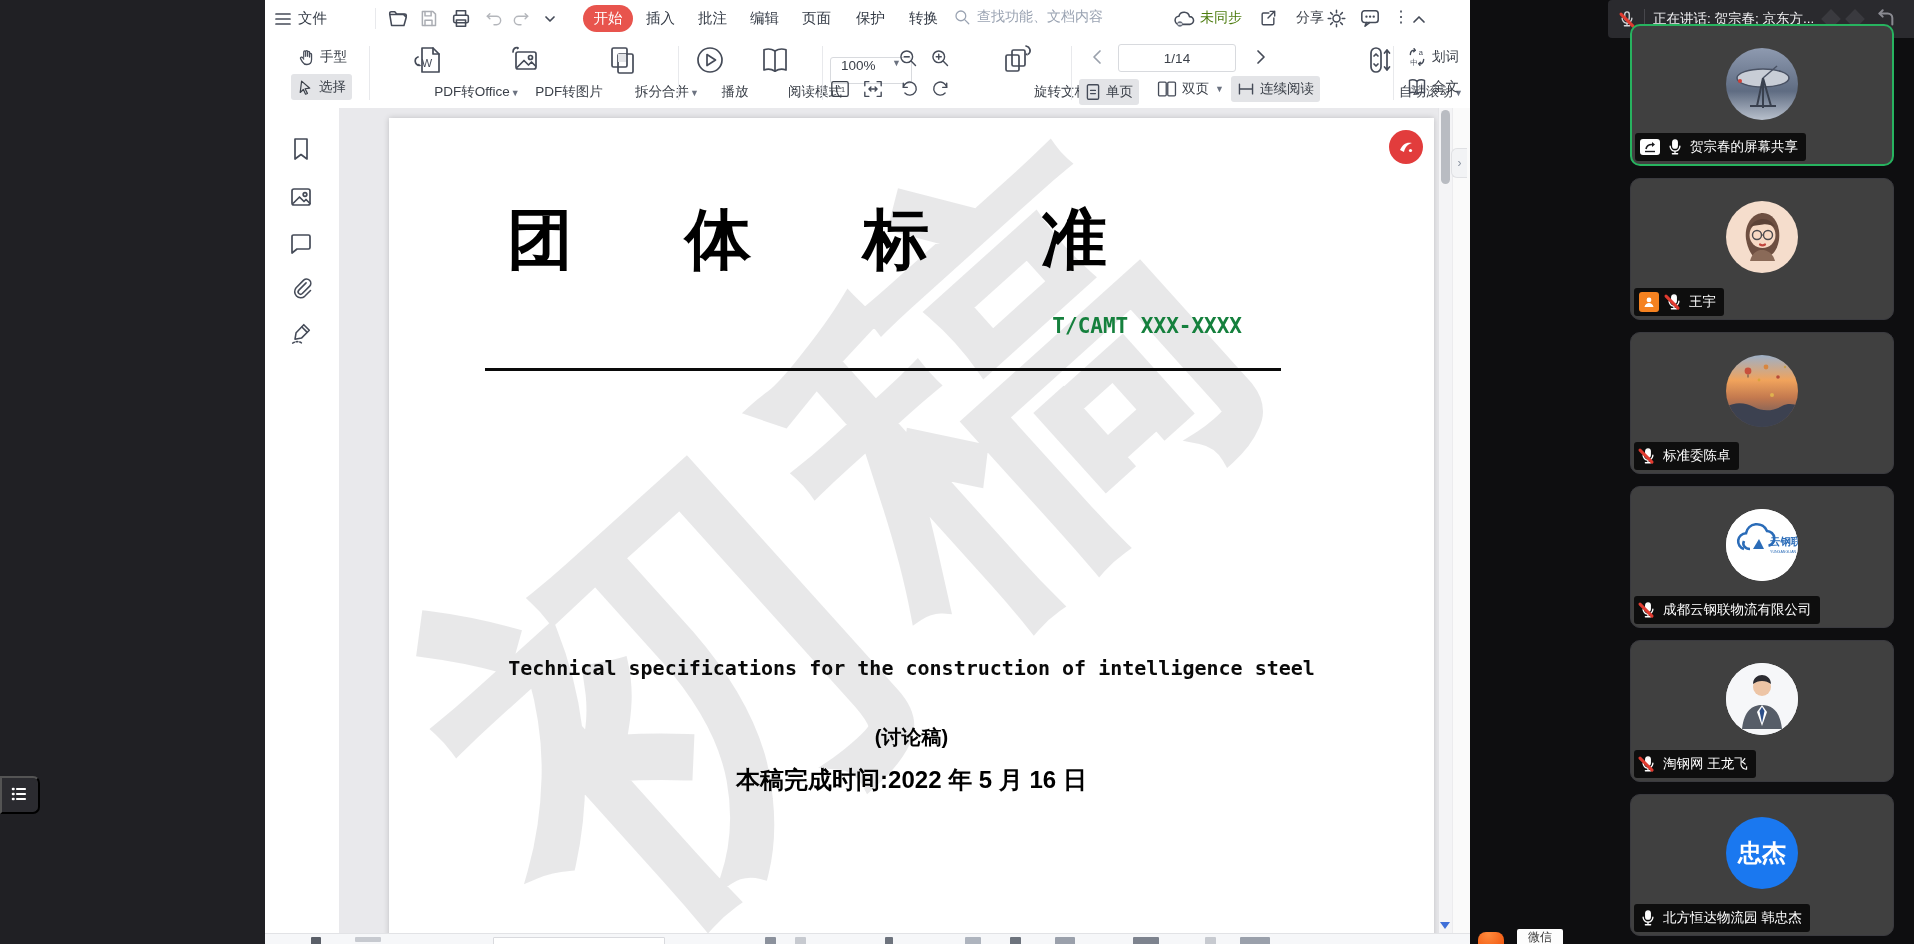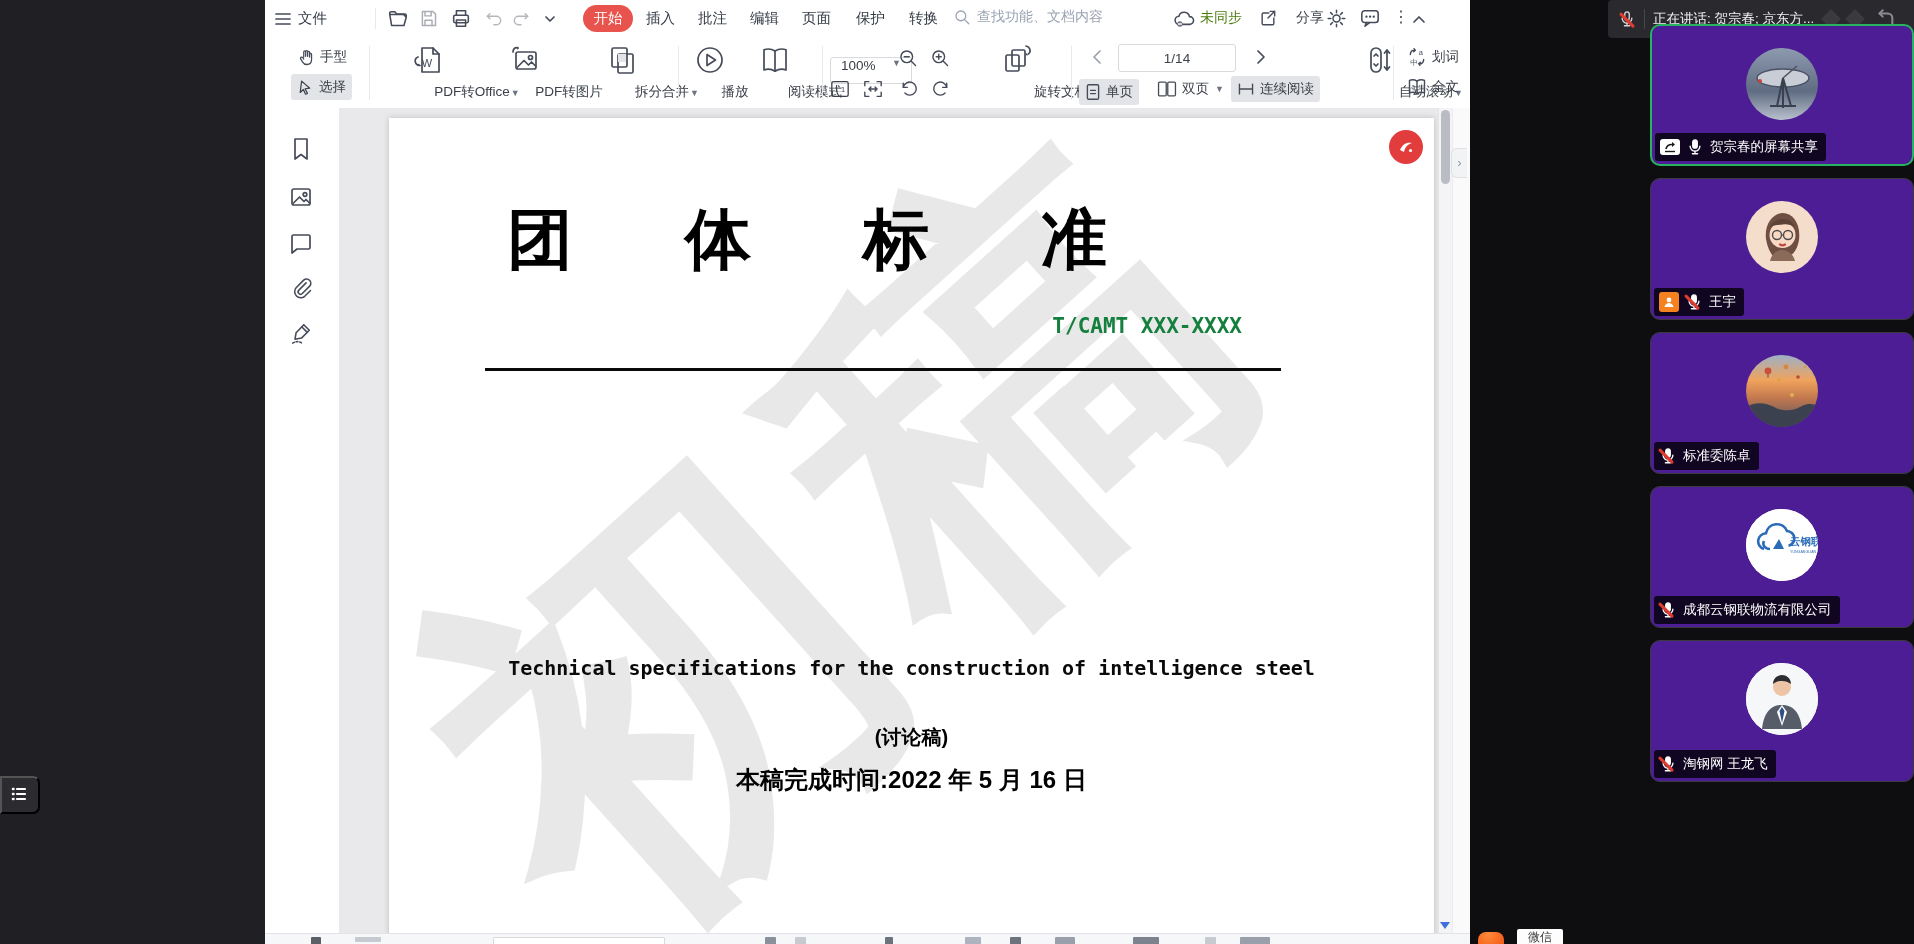--- a/index.html
+++ b/index.html
@@ -60,21 +60,21 @@
 
   
   .bstrip{left:0;top:933px;width:1205px;height:11px;background:#f6f7f9;border-top:1px solid #e2e3e6;overflow:hidden;}
   .bhint{position:absolute;top:3px;background:#c7cad0;border-radius:1px;}
 
   
   .right-area{left:1470px;top:0;width:444px;height:944px;background:#0e0e10;}
   .speak-bar{position:absolute;left:138px;top:0;width:306px;height:38px;background:#2a2a2e;border-radius:4px 0 0 4px;display:flex;align-items:center;color:#f2f2f4;font-size:13.5px;gap:8px;padding-left:10px;box-sizing:border-box;}
   .sb-div{width:1px;height:20px;background:#47474c;}
   .sb-chev{width:14px;height:14px;background:#3a3a3f;transform:rotate(45deg);margin-left:2px;flex:none;}
-  .tile{position:absolute;left:180px;width:264px;height:142px;background:#4c1d95;border:1px solid #3a3a3f;border-radius:10px;box-sizing:border-box;}
+  .tile{position:absolute;left:160px;width:264px;height:142px;background:#404040;border:1px solid #3a3a3f;border-radius:10px;box-sizing:border-box;}
   .tile.active{border:2px solid #27b35f;}
   .avatar{position:absolute;left:50%;top:22px;transform:translateX(-50%);width:72px;height:72px;border-radius:50%;overflow:hidden;}
   .namebar{position:absolute;left:3px;bottom:3px;height:28px;background:rgba(0,0,0,.78);border-radius:3px;display:flex;align-items:center;gap:6px;padding:0 8px 0 5px;max-width:252px;box-sizing:border-box;}
   .pname{color:#fff;font-size:13.5px;white-space:nowrap;overflow:hidden;text-overflow:ellipsis;}
   .mic-wrap{position:relative;width:18px;height:18px;flex:none;}
   .mic-slash{position:absolute;left:1px;top:1px;width:20px;height:2.6px;background:#e03b30;transform:rotate(45deg);transform-origin:0 0;border-radius:2px;}
   .pbadge{width:20px;height:20px;background:#f58220;border-radius:3px;flex:none;display:flex;align-items:center;justify-content:center;}
   .ssbadge{width:20px;height:16px;background:#fff;border-radius:3px;flex:none;display:flex;align-items:center;justify-content:center;}
   .wechat-tip{position:absolute;left:47px;top:929px;width:46px;height:15px;background:#fdfdfd;color:#3a3a3a;font-size:12px;display:flex;align-items:flex-start;justify-content:center;border-radius:2px 2px 0 0;}
   .orange-blob{position:absolute;left:8px;top:932px;width:26px;height:12px;background:radial-gradient(circle at 40% 20%,#ff8a3c,#f25a12);border-radius:8px 8px 0 0;}
@@ -633,18 +633,33 @@
               <rect x="9" y="2.5" width="6" height="11" rx="3" fill="#fff"></rect>
               <path d="M5.5 11a6.5 6.5 0 0 0 13 0"></path>
               <path d="M12 17.5V21M8.5 21h7"></path>
             </svg>
             <span class="mic-slash"></span>
           </span>
         <span class="pname">淘钢网 王龙飞</span>
       </div>
     </div>
 
+    <div class="tile" style="top:794px">
+      <div class="avatar" style="background:#1a78f0;display:flex;align-items:center;justify-content:center">
+        <span style="color:#fff;font-size:24px;font-weight:700">忠杰</span>
+      </div>
+      <div class="namebar">
+        <span class="mic-wrap">
+            <svg class="wic" width="18" height="18" viewBox="0 0 24 24">
+              <rect x="9" y="2.5" width="6" height="11" rx="3" fill="#fff"></rect>
+              <path d="M5.5 11a6.5 6.5 0 0 0 13 0"></path>
+              <path d="M12 17.5V21M8.5 21h7"></path>
+            </svg>
+          </span>
+        <span class="pname">北方恒达物流园 韩忠杰</span>
+      </div>
+    </div>
 
     <div class="orange-blob"></div>
     <div class="wechat-tip">微信</div>
   </div>
 
 </div>
 
 </body></html>

